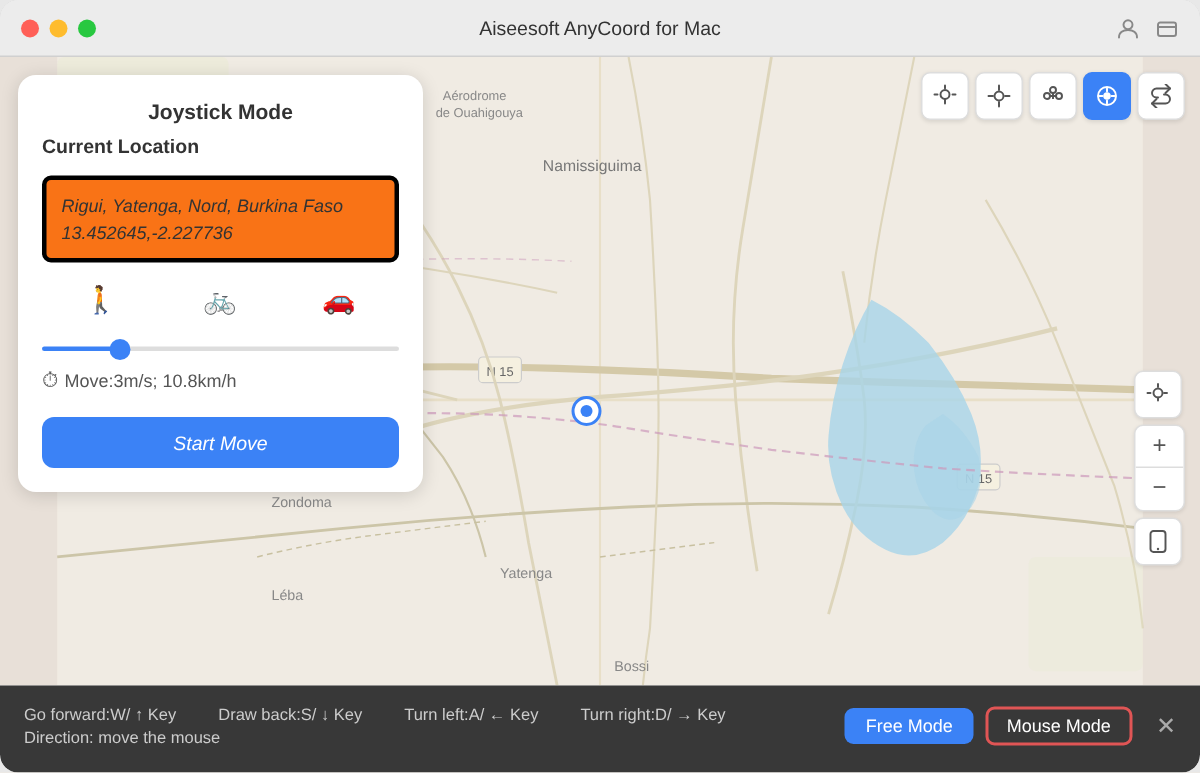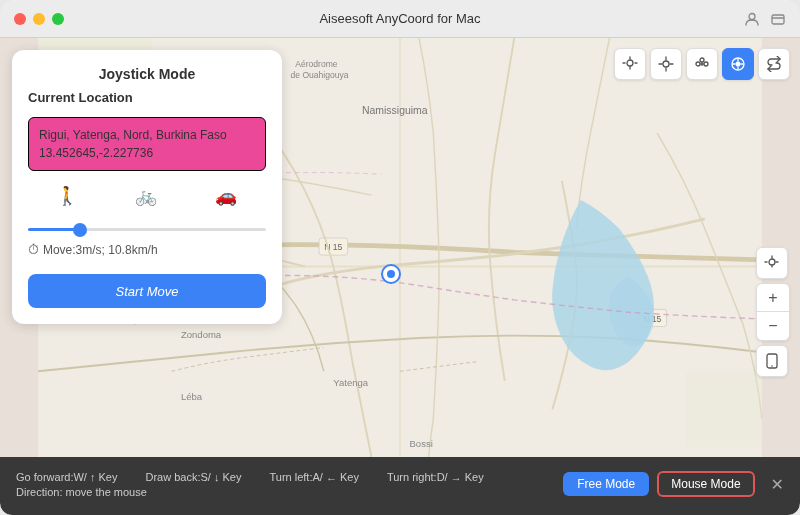--- a/index.html
+++ b/index.html
@@ -187,28 +187,29 @@
       color: #333;
       margin-bottom: 8px;
     }
     .panel-subtitle {
       font-size: 13px;
       font-weight: 600;
       color: #333;
       margin-bottom: 12px;
     }
     .location-box {
-      background: #ec4899;
-      border: 1px solid #000000;
+      background: #f97316;
+      border: 3px solid #000000;
       border-radius: 6px;
       padding: 8px 10px;
       font-size: 12px;
       color: #333;
       margin-bottom: 14px;
       line-height: 1.5;
+      font-style: italic;
     }
 
     
     .transport-row {
       display: flex;
       justify-content: space-around;
       align-items: center;
       margin-bottom: 10px;
     }
     .transport-icon {

